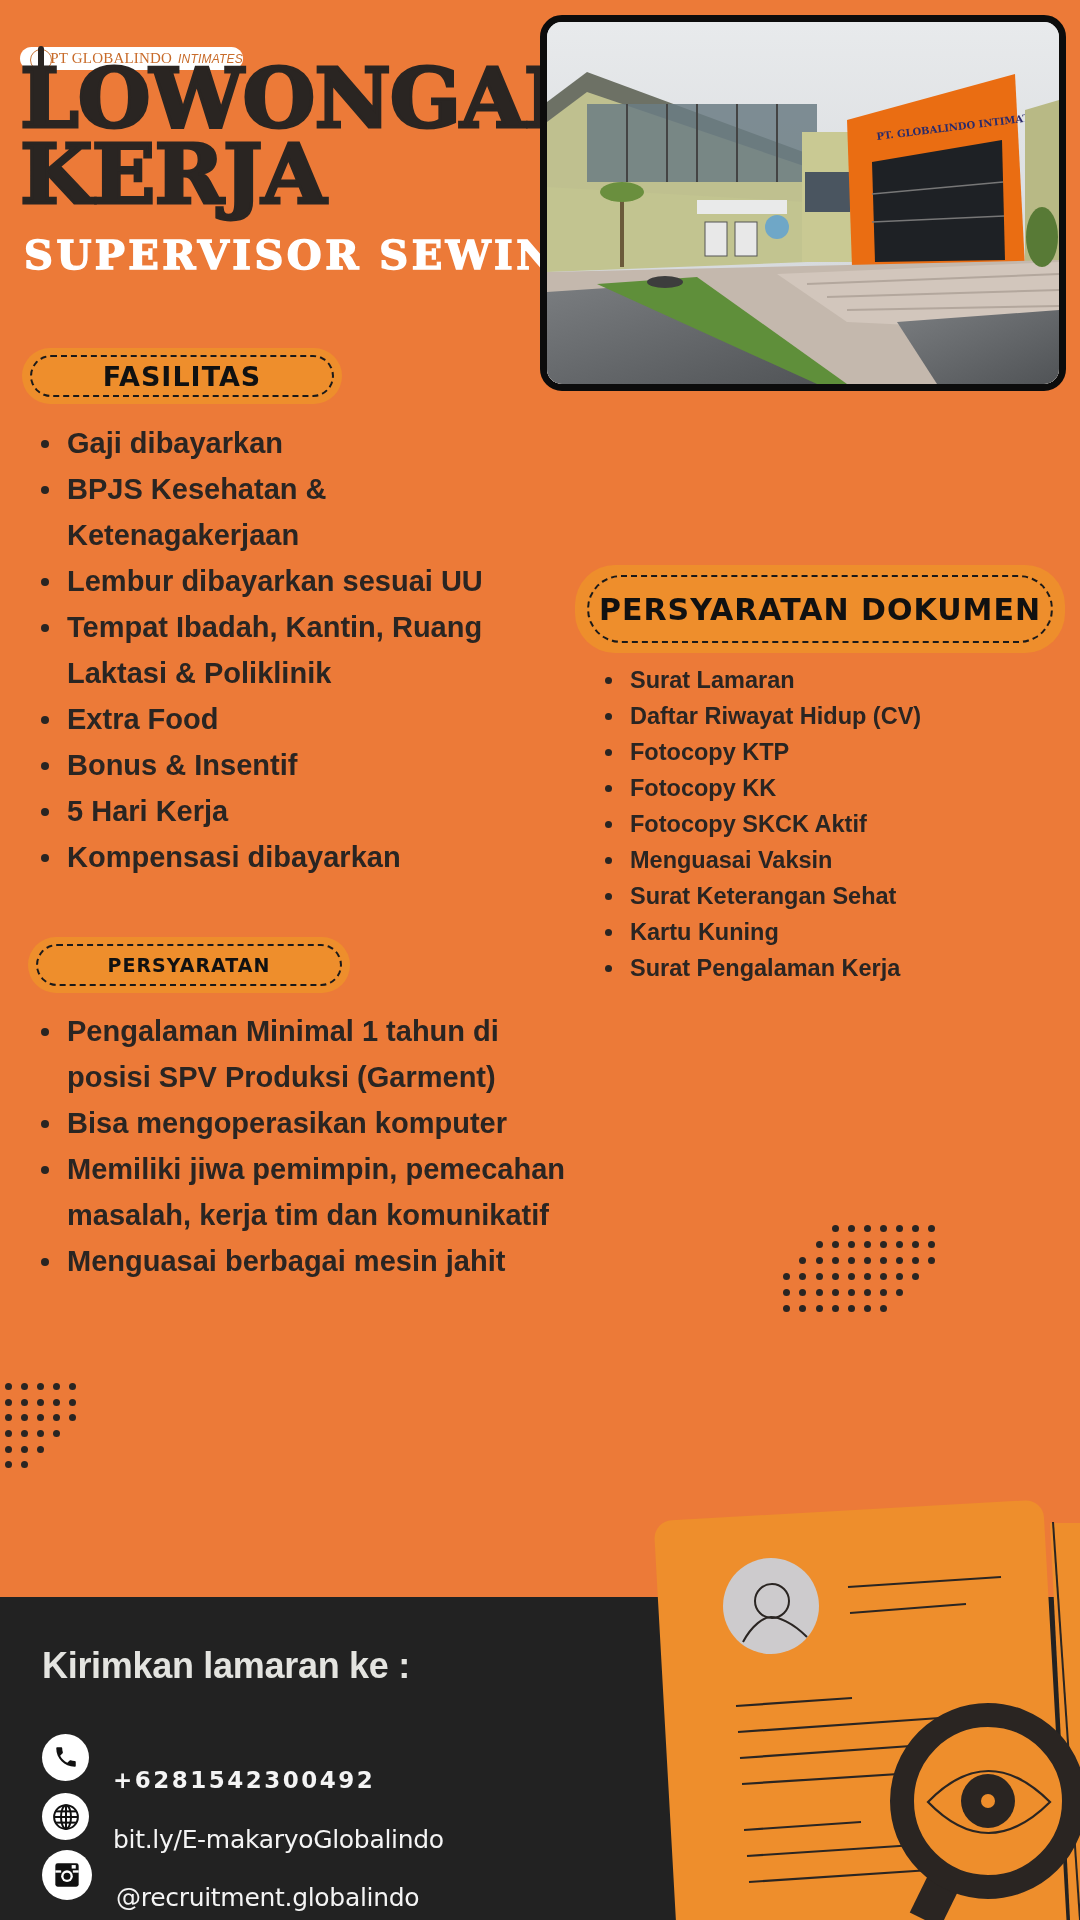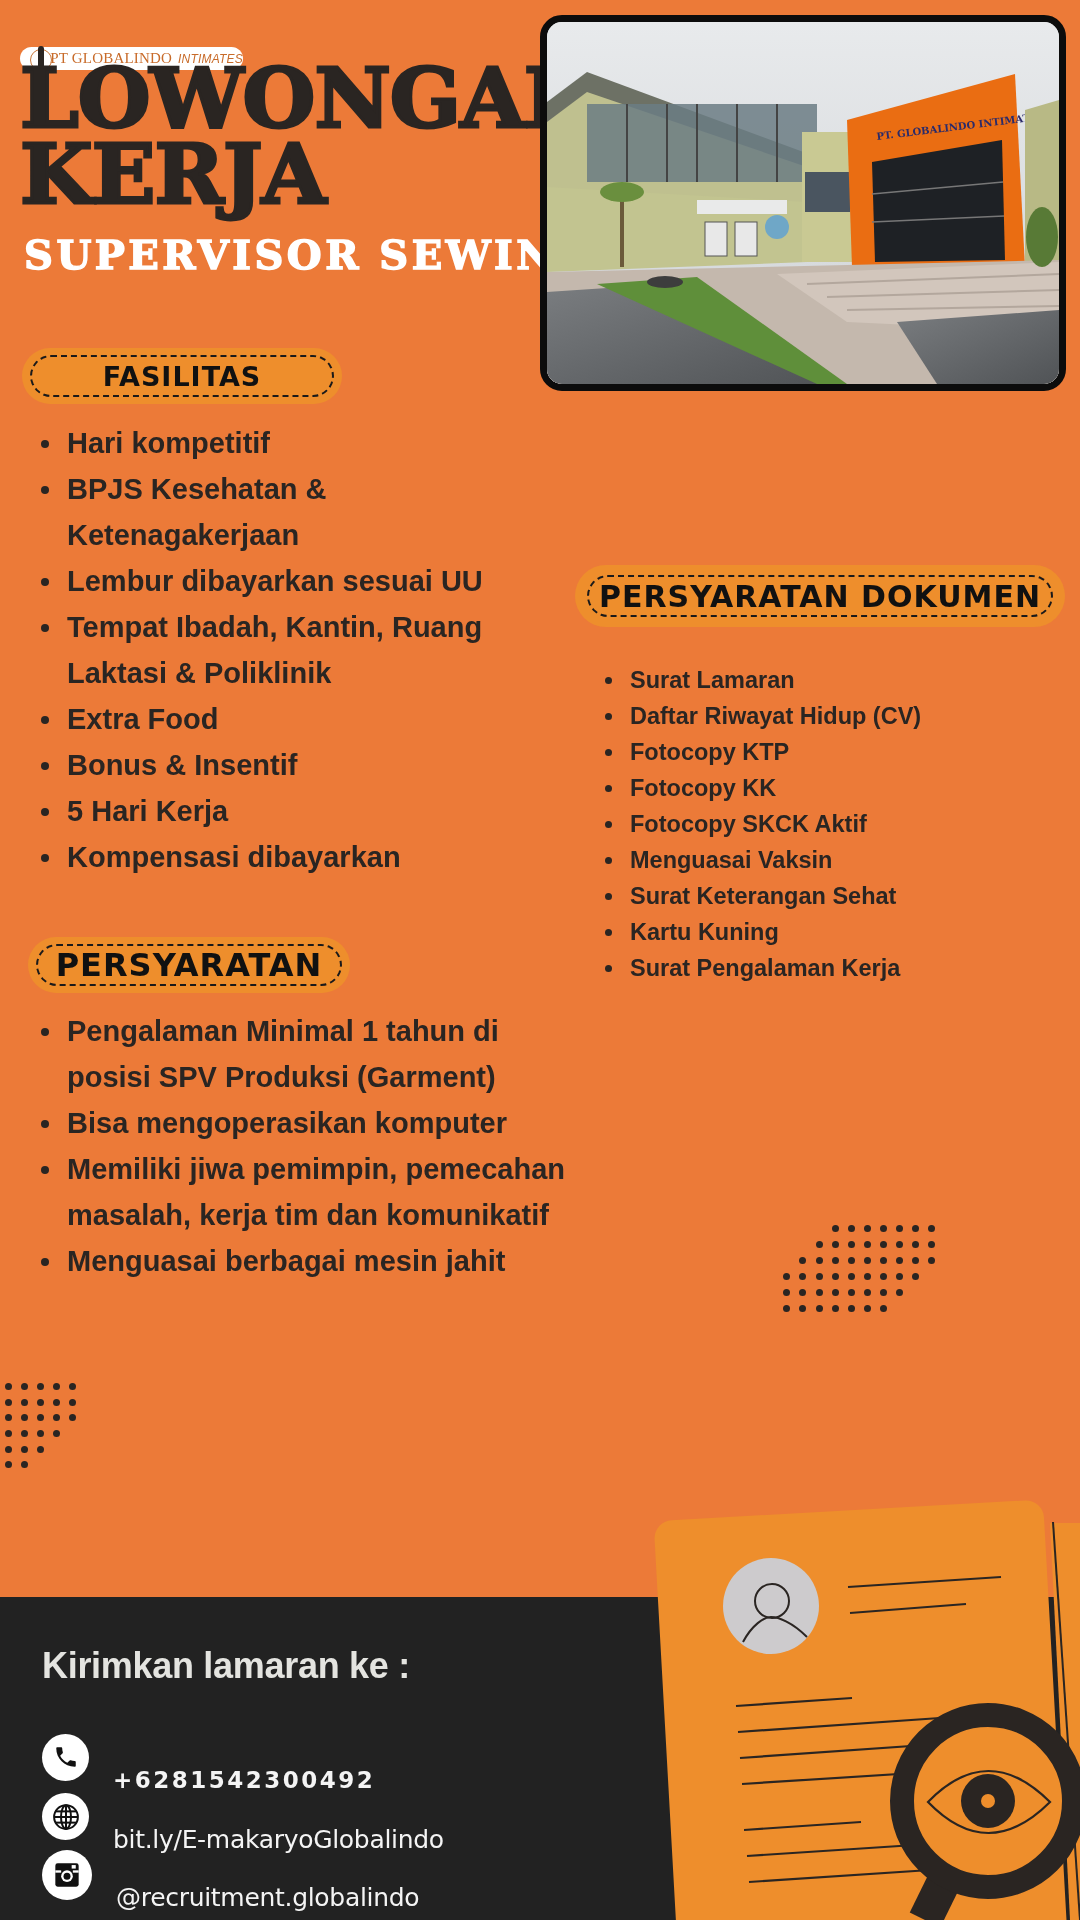--- a/index.html
+++ b/index.html
@@ -70,22 +70,22 @@
     border: 2.5px dashed #1a1a1a; border-radius: 40px;
   }
   .pill-label {
     position: relative;
     font-family: "DejaVu Sans", sans-serif; font-weight: bold;
     color: #111; letter-spacing: 1px;
   }
   .pill-fasilitas { left: 22px; top: 348px; width: 320px; height: 56px; }
   .pill-fasilitas .pill-label { font-size: 27px; }
   .pill-persyaratan { left: 28px; top: 937px; width: 322px; height: 56px; }
-  .pill-persyaratan .pill-label { font-size: 32px; }
-  .pill-dokumen { left: 575px; top: 565px; width: 490px; height: 62px; }
+  .pill-persyaratan .pill-label { font-size: 19px; }
+  .pill-dokumen { left: 575px; top: 565px; width: 490px; height: 88px; }
   .pill-dokumen .pill-label { font-size: 30px; }
   .pill-dokumen .pill-inner { left: 12px; right: 12px; top: 10px; bottom: 10px; }
 
   
   ul.bullets { list-style: none; }
   ul.bullets li {
     position: relative; font-weight: bold; color: #2a2522;
   }
   ul.bullets li::before {
     content: ""; position: absolute; border-radius: 50%; background: #2a2522;
@@ -192,21 +192,21 @@
     <ellipse cx="495" cy="215" rx="16" ry="30" fill="#587a36"></ellipse>
     <ellipse cx="118" cy="260" rx="18" ry="6" fill="#3d3d3d"></ellipse>
   </svg>
 </div>
 
 <div class="abs pill pill-fasilitas">
   <div class="pill-inner"></div>
   <span class="pill-label">FASILITAS</span>
 </div>
 <ul class="abs bullets list-big list-fasilitas">
-  <li>Hari kompetitif</li>
+  <li>Gaji dibayarkan</li>
   <li style="width:330px">BPJS Kesehatan &amp; Ketenagakerjaan</li>
   <li>Lembur dibayarkan sesuai UU</li>
   <li style="width:500px">Tempat Ibadah, Kantin, Ruang Laktasi &amp; Poliklinik</li>
   <li>Extra Food</li>
   <li>Bonus &amp; Insentif</li>
   <li>5 Hari Kerja</li>
   <li>Kompensasi dibayarkan</li>
 </ul>
 
 <div class="abs pill pill-persyaratan">

